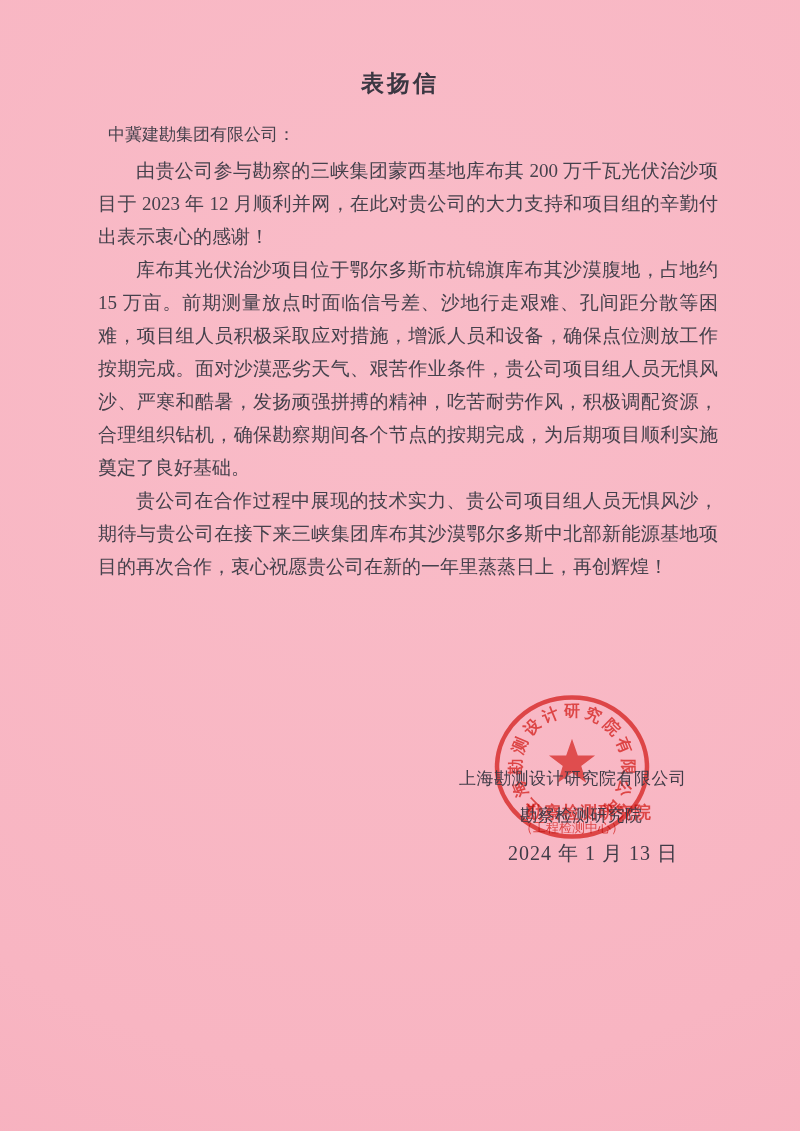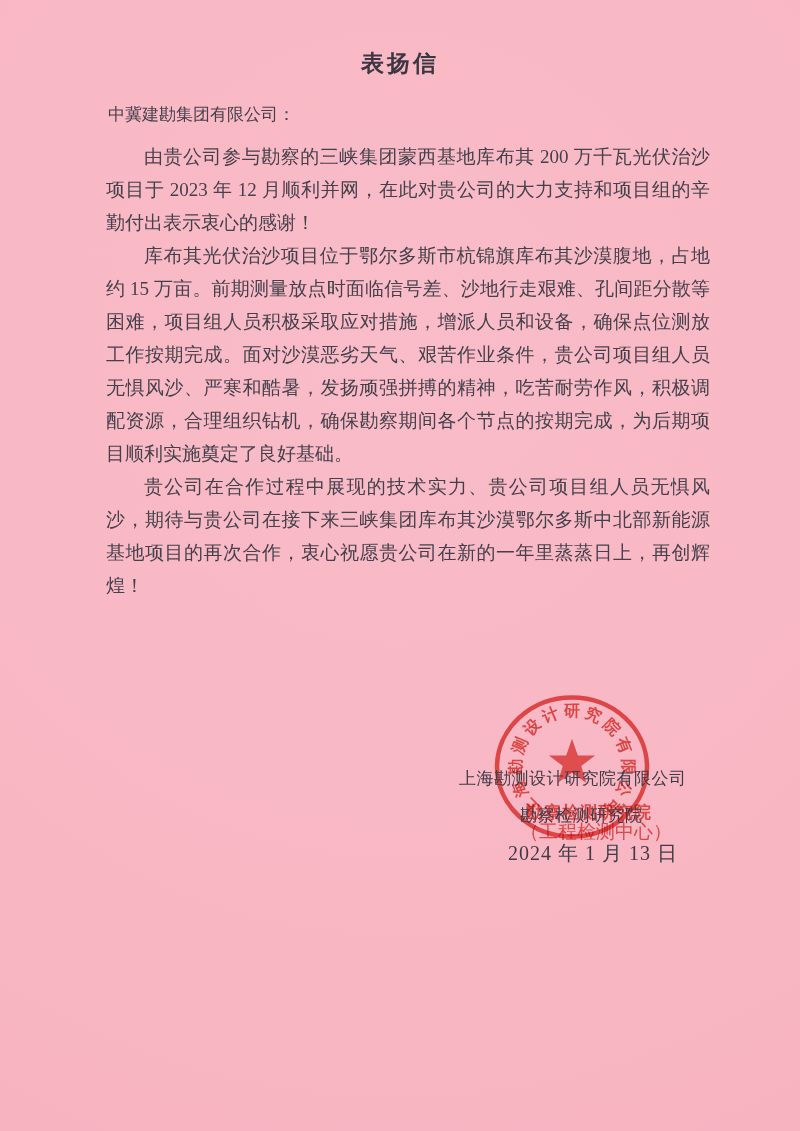--- a/index.html
+++ b/index.html
@@ -8,31 +8,31 @@
     font-family: "Liberation Serif", "DejaVu Serif", serif;
     overflow: hidden;
   }
   .page {
     position: relative;
     width: 800px; height: 1131px;
     background: radial-gradient(ellipse 140% 100% at 50% 30%, #f9bcc8 0%, #f8b5c2 65%, #f5aebc 100%);
     color: #45414c;
   }
   .title {
-    margin: 0; padding-top: 48px;
+    margin: 0; padding-top: 68px;
     text-align: center;
     font-size: 23px; font-weight: bold;
     color: #3b3742; letter-spacing: 3px;
   }
   .salutation {
     margin: 23px 78px 0 108px;
     font-size: 17px; line-height: 26px;
     color: #45414c;
   }
-  .body-text { margin: 12px; padding-left: 8px; }
+  .body-text { margin: 4px; padding-left: 8px; }
   .para {
     margin: 0 78px 0 86px;
     font-size: 19px; line-height: 33px;
     text-align: justify;
     text-indent: 2em;
     color: #45414c;
   }
   .para.first { margin-top: 6px; }
   
   .sig-company {
@@ -53,21 +53,21 @@
     width: 170px; height: 170px;
     z-index: 1; mix-blend-mode: multiply; opacity: 0.92;
   }
   .stamp-line1 {
     position: absolute; left: 526px; top: 801px;
     font-size: 17px; font-weight: bold; letter-spacing: 1px;
     color: #dd3a33; z-index: 2; mix-blend-mode: multiply; opacity: 0.8;
   }
   .stamp-line2 {
     position: absolute; left: 520px; top: 819px;
-    font-size: 19px; color: #dd3a33; z-index: 2;
+    font-size: 13px; color: #dd3a33; z-index: 2;
     mix-blend-mode: multiply; opacity: 0.8;
   }
 </style>
 </head>
 <body>
 
 <div class="page">
 
   <h1 class="title">表扬信</h1>
 

